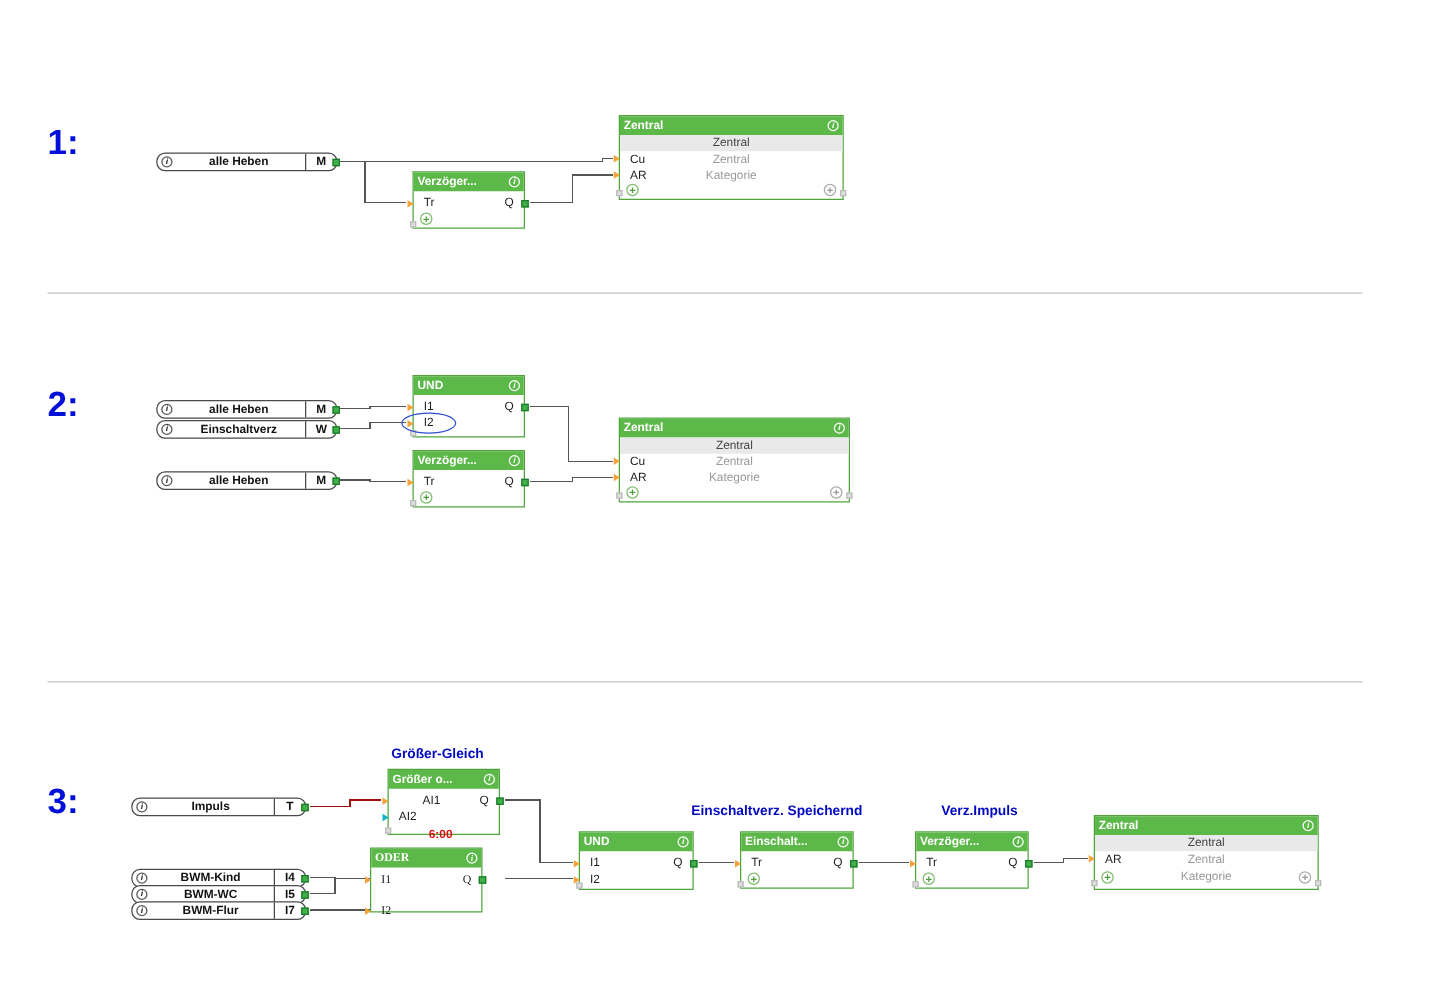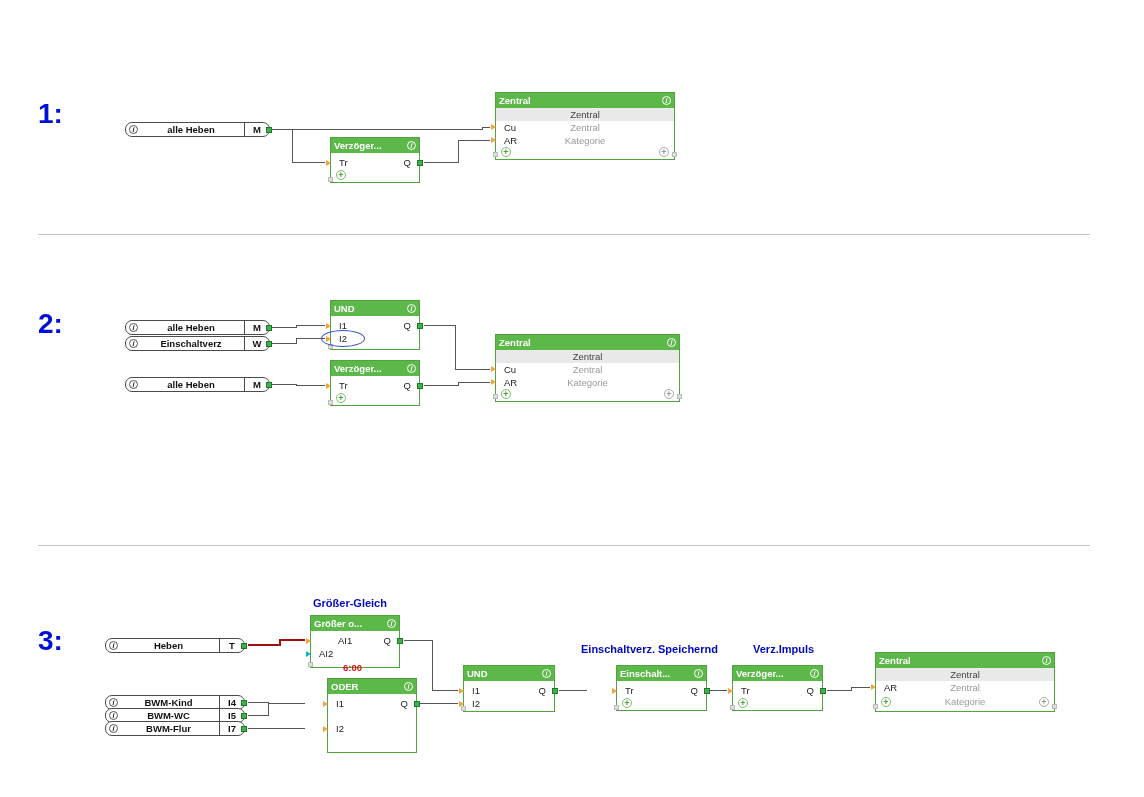--- a/index.html
+++ b/index.html
@@ -183,26 +183,26 @@
     <div class="gray-text" style="top:42px;">Kategorie</div>
     <span class="conn-in" style="top:31px;"></span>
     <span class="conn-in" style="top:44px;"></span>
     <span class="plus green" style="left:5px;top:54px;">+</span>
     <span class="plus gray" style="right:5px;top:54px;">+</span>
     <span class="ghost" style="left:-3px;bottom:2px;"></span>
     <span class="ghost" style="right:-3px;bottom:2px;"></span>
   </div>
 
   <div class="caption" style="left:313px;top:597px;">Größer-Gleich</div>
-  <div class="caption" style="left:565px;top:643px;padding-left:16px;">Einschaltverz. Speichernd</div>
+  <div class="caption" style="left:537px;top:643px;padding-left:16px;">Einschaltverz. Speichernd</div>
   <div class="caption" style="left:753px;top:643px;">Verz.Impuls</div>
 
   <div class="ref" style="left:105px;top:638px;width:140px;">
     <span class="ri">i</span>
-    <span class="rname">Heben</span>
+    <span class="rname">Impuls</span>
     <span class="rsep"></span>
     <span class="rterm">T</span>
     <span class="conn-out-sq"></span>
   </div>
 
   <div class="fb" style="left:310px;top:615px;width:90px;height:53px;">
     <div class="fb-header">
       <span class="fb-title">Größer o...</span>
       <span class="fb-info">i</span>
     </div>
@@ -231,21 +231,21 @@
     <span class="conn-out-sq"></span>
   </div>
   <div class="ref" style="left:105px;top:721px;width:140px;">
     <span class="ri">i</span>
     <span class="rname">BWM-Flur</span>
     <span class="rsep"></span>
     <span class="rterm">I7</span>
     <span class="conn-out-sq"></span>
   </div>
 
-  <div class="fb" style="left:327px;top:678px;width:90px;height:75px;">
+  <div class="fb" style="left:296px;top:678px;width:90px;height:52px;font-family:Liberation Serif, serif;">
     <div class="fb-header">
       <span class="fb-title">ODER</span>
       <span class="fb-info">i</span>
     </div>
     <span class="port" style="left:8px;top:19px;">I1</span>
     <span class="port r" style="top:19px;">Q</span>
     <span class="port" style="left:8px;top:44px;">I2</span>
     <span class="conn-in" style="top:22px;"></span>
     <span class="conn-in" style="top:47px;"></span>
     <span class="conn-out" style="top:22px;"></span>
@@ -258,21 +258,21 @@
     </div>
     <span class="port" style="left:8px;top:19px;">I1</span>
     <span class="port r" style="top:19px;">Q</span>
     <span class="port" style="left:8px;top:32px;">I2</span>
     <span class="conn-in" style="top:22px;"></span>
     <span class="conn-in" style="top:35px;"></span>
     <span class="conn-out" style="top:22px;"></span>
     <span class="ghost" style="left:-3px;top:40px;"></span>
   </div>
 
-  <div class="fb" style="left:592px;top:665px;width:91px;height:46px;margin-left:24px;">
+  <div class="fb" style="left:592px;top:665px;width:91px;height:46px;">
     <div class="fb-header">
       <span class="fb-title">Einschalt...</span>
       <span class="fb-info">i</span>
     </div>
     <span class="port" style="left:8px;top:19px;">Tr</span>
     <span class="port r" style="top:19px;">Q</span>
     <span class="conn-in" style="top:22px;"></span>
     <span class="conn-out" style="top:22px;"></span>
     <span class="plus green" style="left:5px;top:32px;">+</span>
     <span class="ghost" style="left:-3px;top:39px;"></span>

